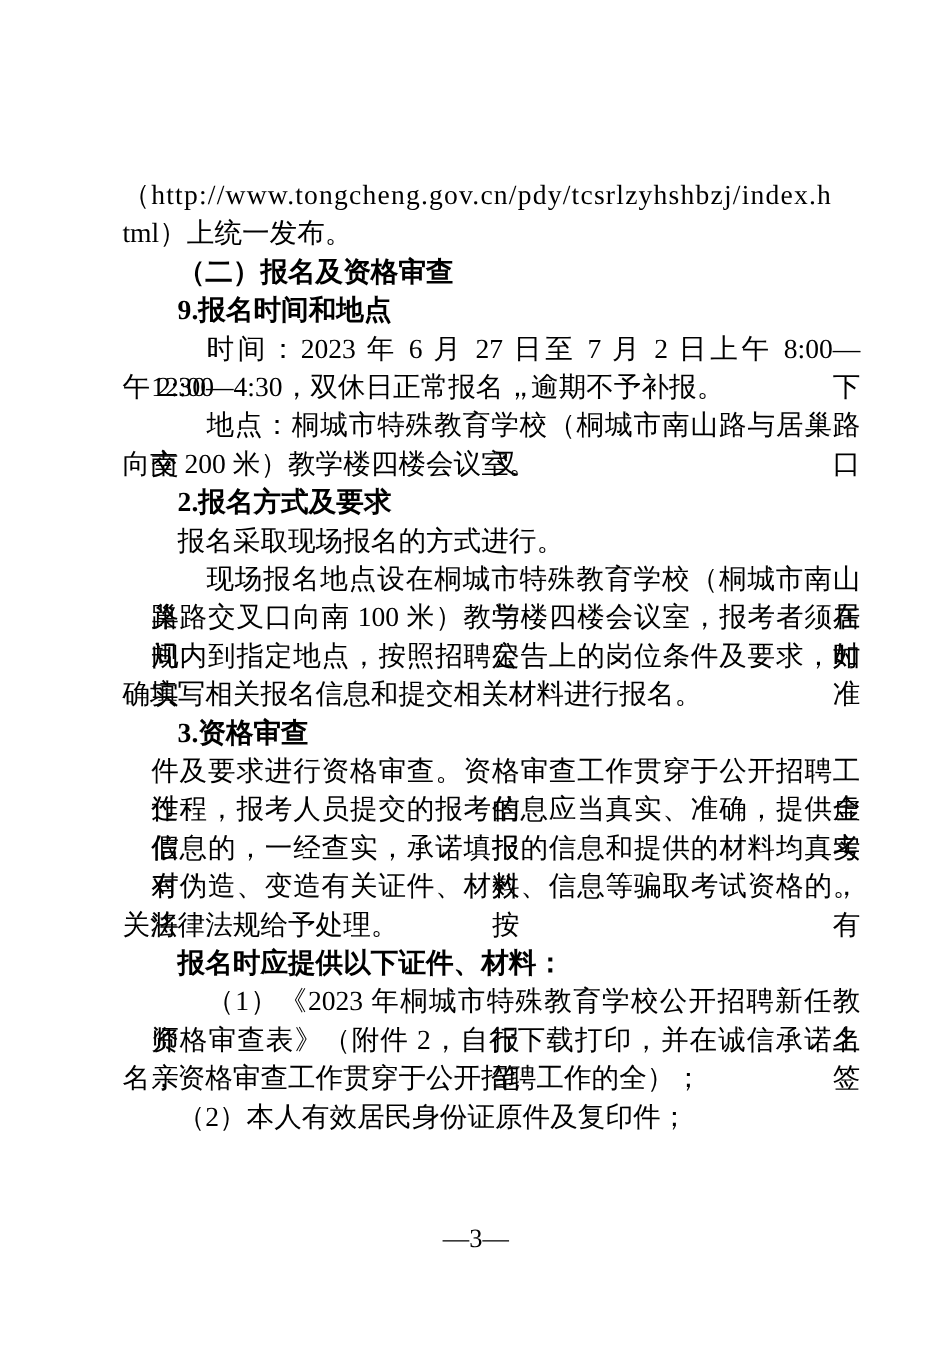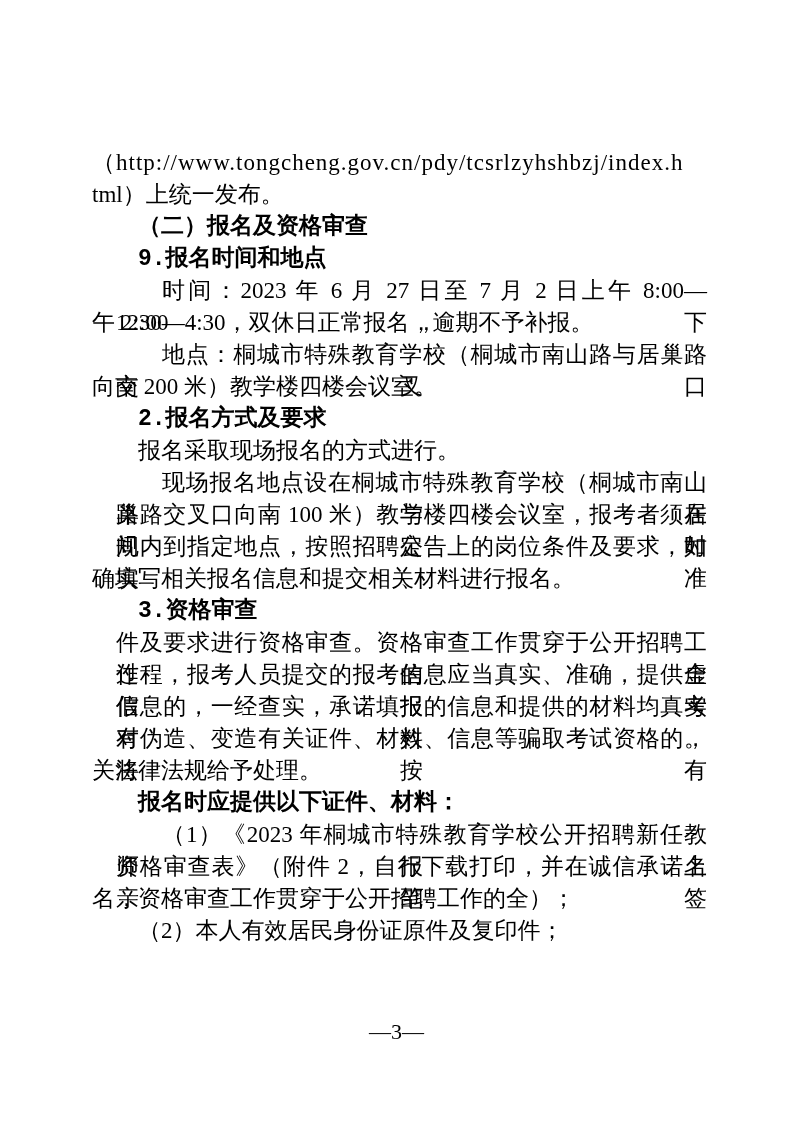--- a/index.html
+++ b/index.html
@@ -11,40 +11,39 @@
     position: relative;
     width: 793px;
     height: 1122px;
     background: #ffffff;
     overflow: hidden;
     font-family: "Liberation Serif", "DejaVu Serif", serif;
     color: #000000;
   }
   .content {
     position: absolute;
-    left: 92px;
+    left: 102px;
     top: 147px;
     width: 615px;
   }
   .line {
     font-size: 23px;
     line-height: 32px;
     height: 32px;
     white-space: pre;
     color: #000000;
   }
   .line.j {
     white-space: normal;
     text-align: justify;
     text-align-last: justify;
     margin-left: 24px;
   }
   .line.b {
     font-weight: 700;
-    font-family: Liberation Mono, monospace;
   }
   .line.ind {
     text-indent: 2em;
   }
   .line.ls {
     letter-spacing: 1px;
   }
   .footer {
     position: absolute;
     left: 0;

